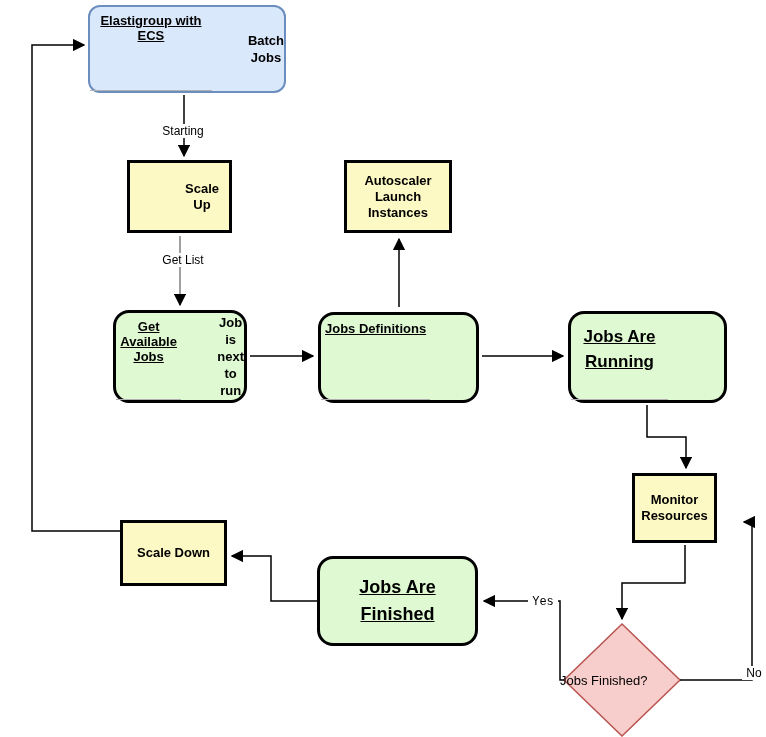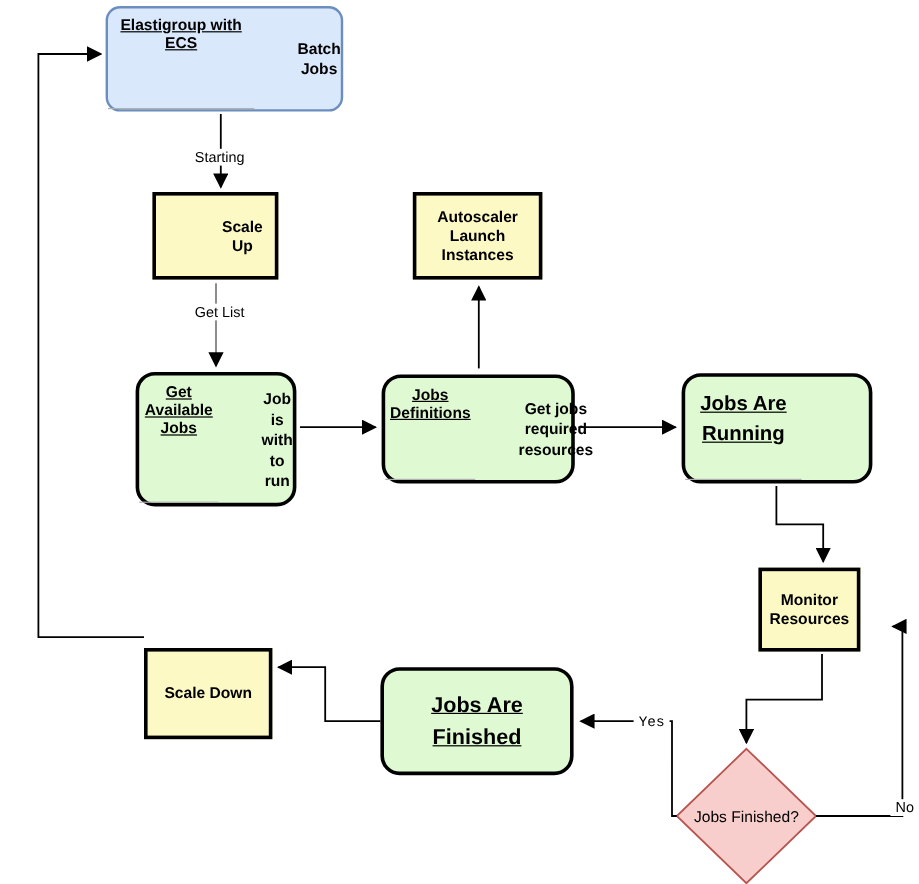--- a/index.html
+++ b/index.html
@@ -28,21 +28,21 @@
     font-weight:bold;font-size:13px;text-align:center;white-space:pre-line;line-height:17px;padding-left:36px;
   }
   .big17 .hdr{font-size:17px;line-height:25px;padding-top:10px;flex:1;border-bottom:1px solid var(--divider);}
   .big17 .body{flex:0 0 20px;}
   .finished .solo-label{font-size:18px;line-height:27px;text-decoration:underline;}
   .elabel{
     position:absolute;background:var(--background);font-size:12px;text-align:center;
     white-space:pre-line;line-height:14px;color:#000;padding:0 2px;box-sizing:border-box;
   }
   .dlabel{
-    position:absolute;font-size:13px;text-align:center;color:#000;
+    position:absolute;font-size:13px;color:#000;
   }
 </style>
 </head>
 <body>
 
 <div class="canvas">
 
   <svg class="edges" viewBox="0 0 766 737">
     <defs>
       <marker id="arrow" viewBox="0 0 10 10" refX="9" refY="5" markerWidth="8.5" markerHeight="8.5" orient="auto">
@@ -73,48 +73,46 @@
   <div class="node rect-yellow solo" style="left:127px;top:160px;width:105px;height:73px;padding-left:45px;">
     <div class="solo-label">Scale Up</div>
   </div>
 
   <div class="node rect-yellow solo" style="left:344px;top:160px;width:108px;height:73px;">
     <div class="solo-label">Autoscaler
 Launch
 Instances</div>
   </div>
 
-  <div class="node round-green" style="left:113px;top:310px;width:134px;height:112px;">
+  <div class="node round-green" style="left:113px;top:310px;width:134px;height:93px;">
     <div class="hdr">Get Available Jobs</div>
-    <div class="body">Job is with to run</div>
+    <div class="body">Job is next to run</div>
   </div>
 
   <div class="node round-green" style="left:318px;top:312px;width:161px;height:91px;">
     <div class="hdr">Jobs Definitions</div>
-    <div class="body">Get jobs
-required resources</div>
   </div>
 
   <div class="node round-green big17" style="left:568px;top:311px;width:159px;height:92px;">
     <div class="hdr">Jobs Are
 Running</div>
     <div class="body"></div>
   </div>
 
   <div class="node rect-yellow solo" style="left:632px;top:473px;width:85px;height:70px;">
     <div class="solo-label">Monitor
 Resources</div>
   </div>
 
   <div class="node round-green solo finished" style="left:317px;top:556px;width:161px;height:90px;">
     <div class="solo-label">Jobs Are
 Finished</div>
   </div>
 
-  <div class="node rect-yellow solo" style="left:120px;top:540px;width:107px;height:76px;">
+  <div class="node rect-yellow solo" style="left:120px;top:520px;width:107px;height:66px;">
     <div class="solo-label">Scale Down</div>
   </div>
 
   <div class="dlabel" style="left:560px;top:673px;width:124px;">Jobs Finished?</div>
 
   <div class="elabel" style="left:150px;top:124px;width:66px;">Starting</div>
   <div class="elabel" style="left:150px;top:253px;width:66px;">Get List</div>
   <div class="elabel" style="left:528px;top:595px;width:30px;font-family:Liberation Mono, monospace;">Yes</div>
   <div class="elabel" style="left:742px;top:625px;width:24px;margin-top:41px;">No</div>
 

